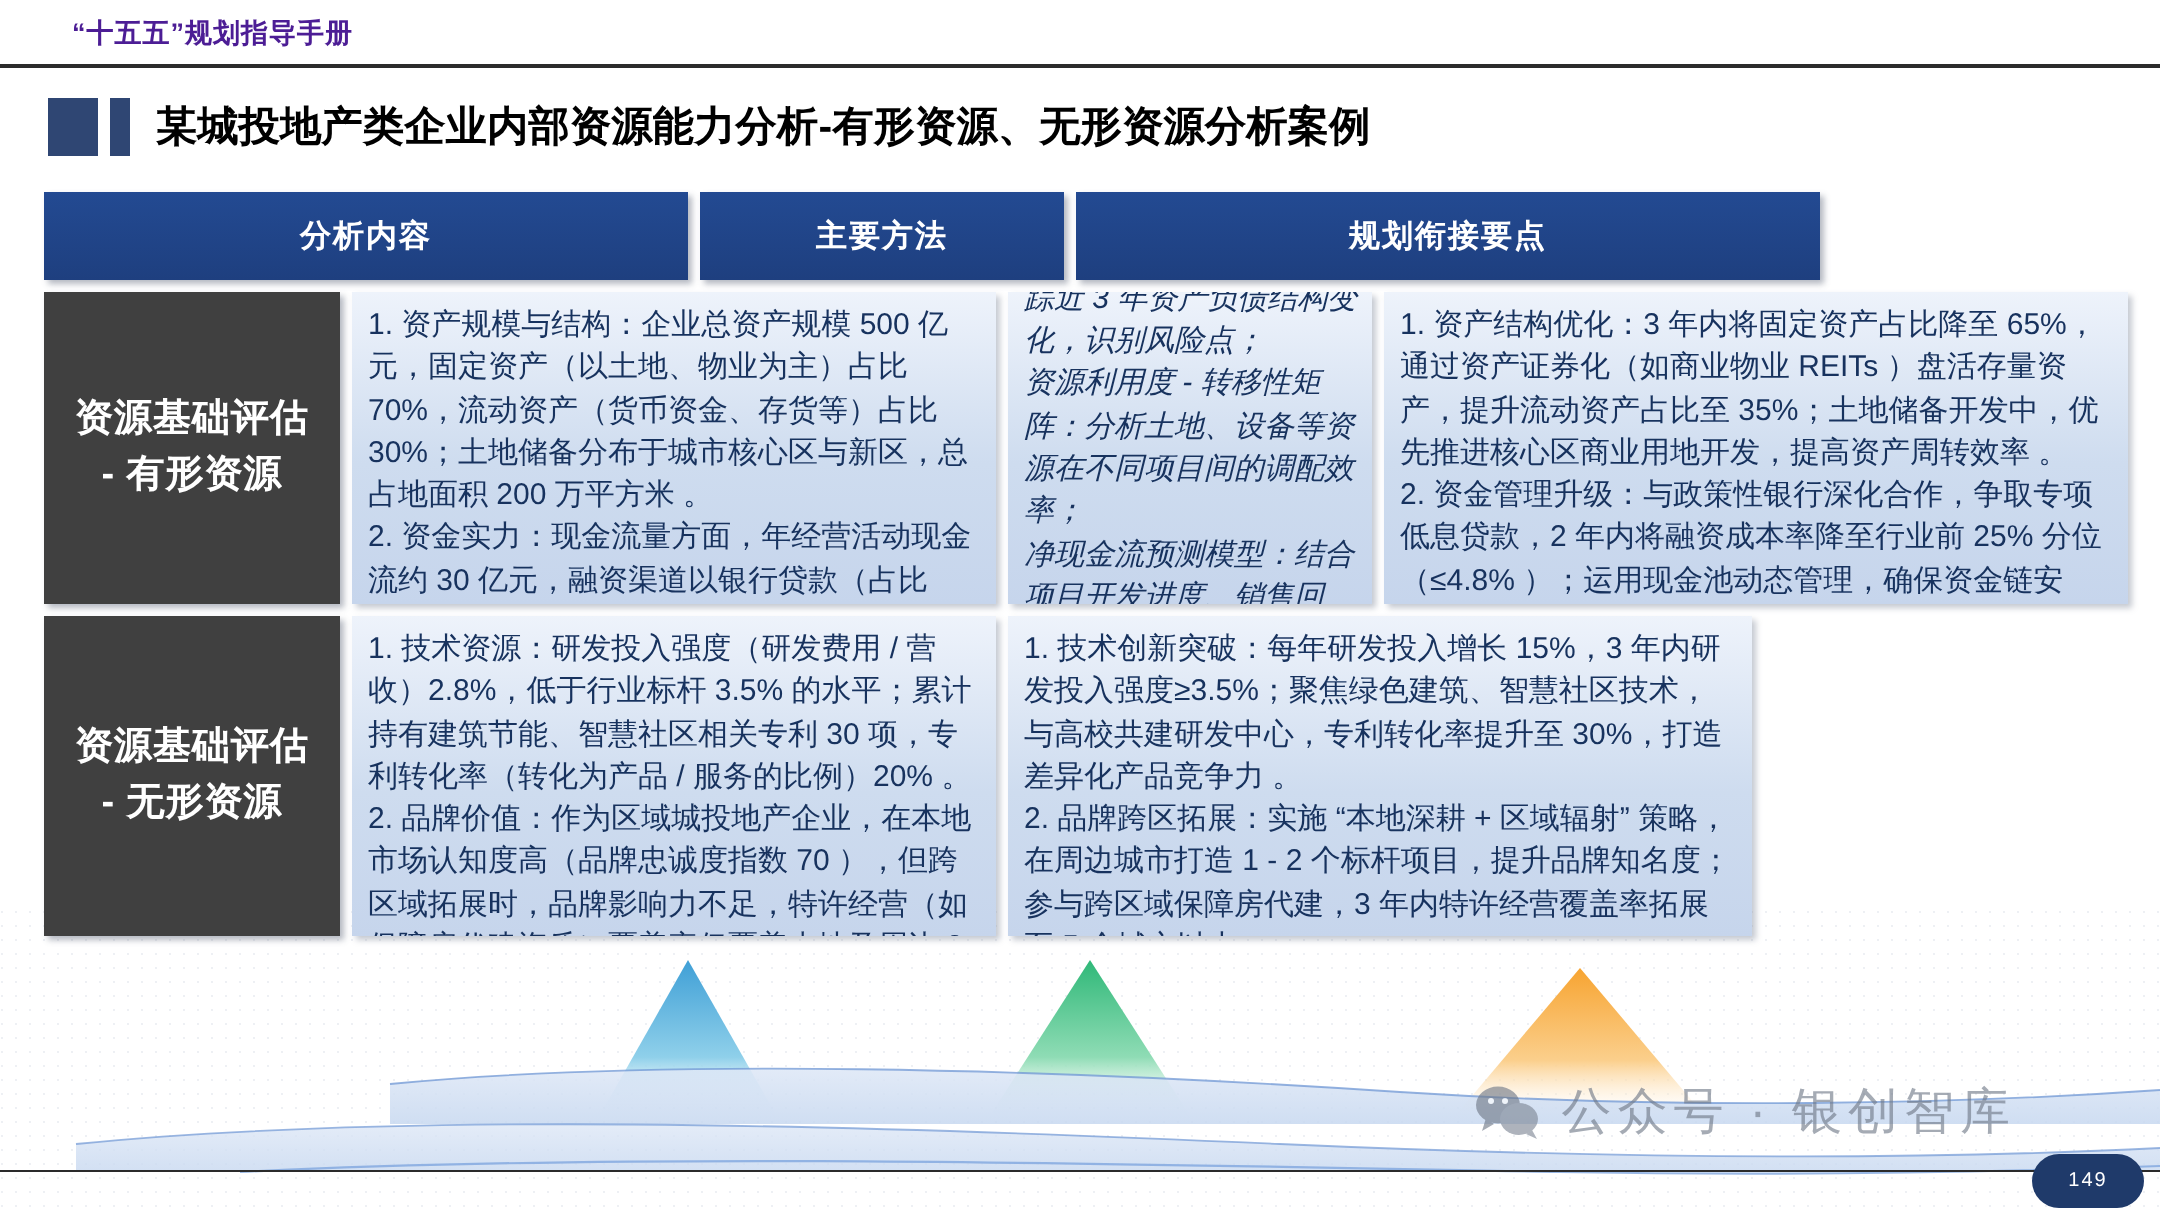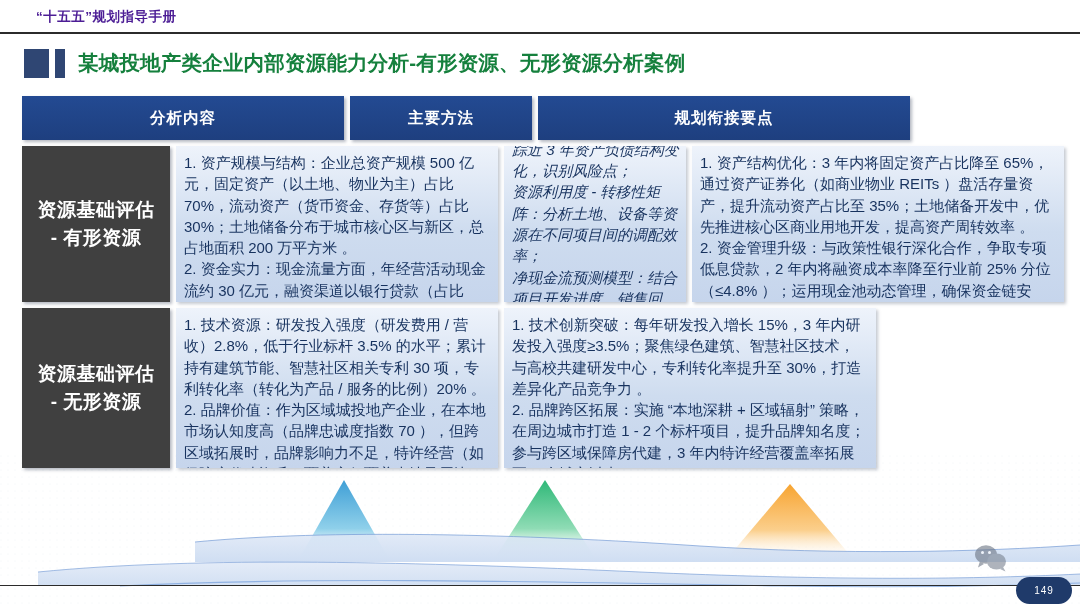--- a/index.html
+++ b/index.html
@@ -21,21 +21,21 @@
     position:absolute;left:0;top:32px;width:1080px;height:1.6px;
     background:#2b2b2b;z-index:3;
   }
 
   
   #title-row{position:absolute;left:24px;top:46px;height:34px;display:flex;align-items:center;z-index:3;}
   .tsq{background:#2f4673;display:inline-block;}
   .tsq.wide{width:25px;height:29px;margin-right:6px;}
   .tsq.narrow{width:10px;height:29px;margin-right:13px;}
   #slide-title{
-    font-size:20.5px;font-weight:bold;color:#15803d;white-space:nowrap;
+    font-size:20.5px;font-weight:bold;color:#000000;white-space:nowrap;
     letter-spacing:.2px;
   }
 
   
   #table{position:absolute;left:22px;top:96px;width:1038px;z-index:3;}
   .row{display:flex;gap:6px;margin-bottom:6px;}
   .cell{box-sizing:border-box;}
   .c-mod{width:148px;flex:0 0 148px;}
   .c-con{width:322px;flex:0 0 322px;}
   .c-met{width:182px;flex:0 0 182px;}
@@ -174,16 +174,17 @@
 
 <div id="watermark">
   <svg width="34" height="28" viewBox="0 0 34 28">
     <ellipse cx="12" cy="10.5" rx="11" ry="9.2" fill="#6f7887"></ellipse>
     <polygon points="6,17 4,23.5 10,20" fill="#6f7887"></polygon>
     <ellipse cx="22.5" cy="17.5" rx="9.5" ry="8" fill="#7d8694"></ellipse>
     <polygon points="29,23 31.5,27.5 26,25" fill="#7d8694"></polygon>
     <circle cx="8.5" cy="8.5" r="1.5" fill="#ffffff"></circle>
     <circle cx="15.5" cy="8.5" r="1.5" fill="#ffffff"></circle>
   </svg>
+  <span id="wm-text">公众号 · 银创智库</span>
 </div>
 
 <div id="bottom-rule"></div>
 <div id="pagenum">149</div>
 
 </body></html>

